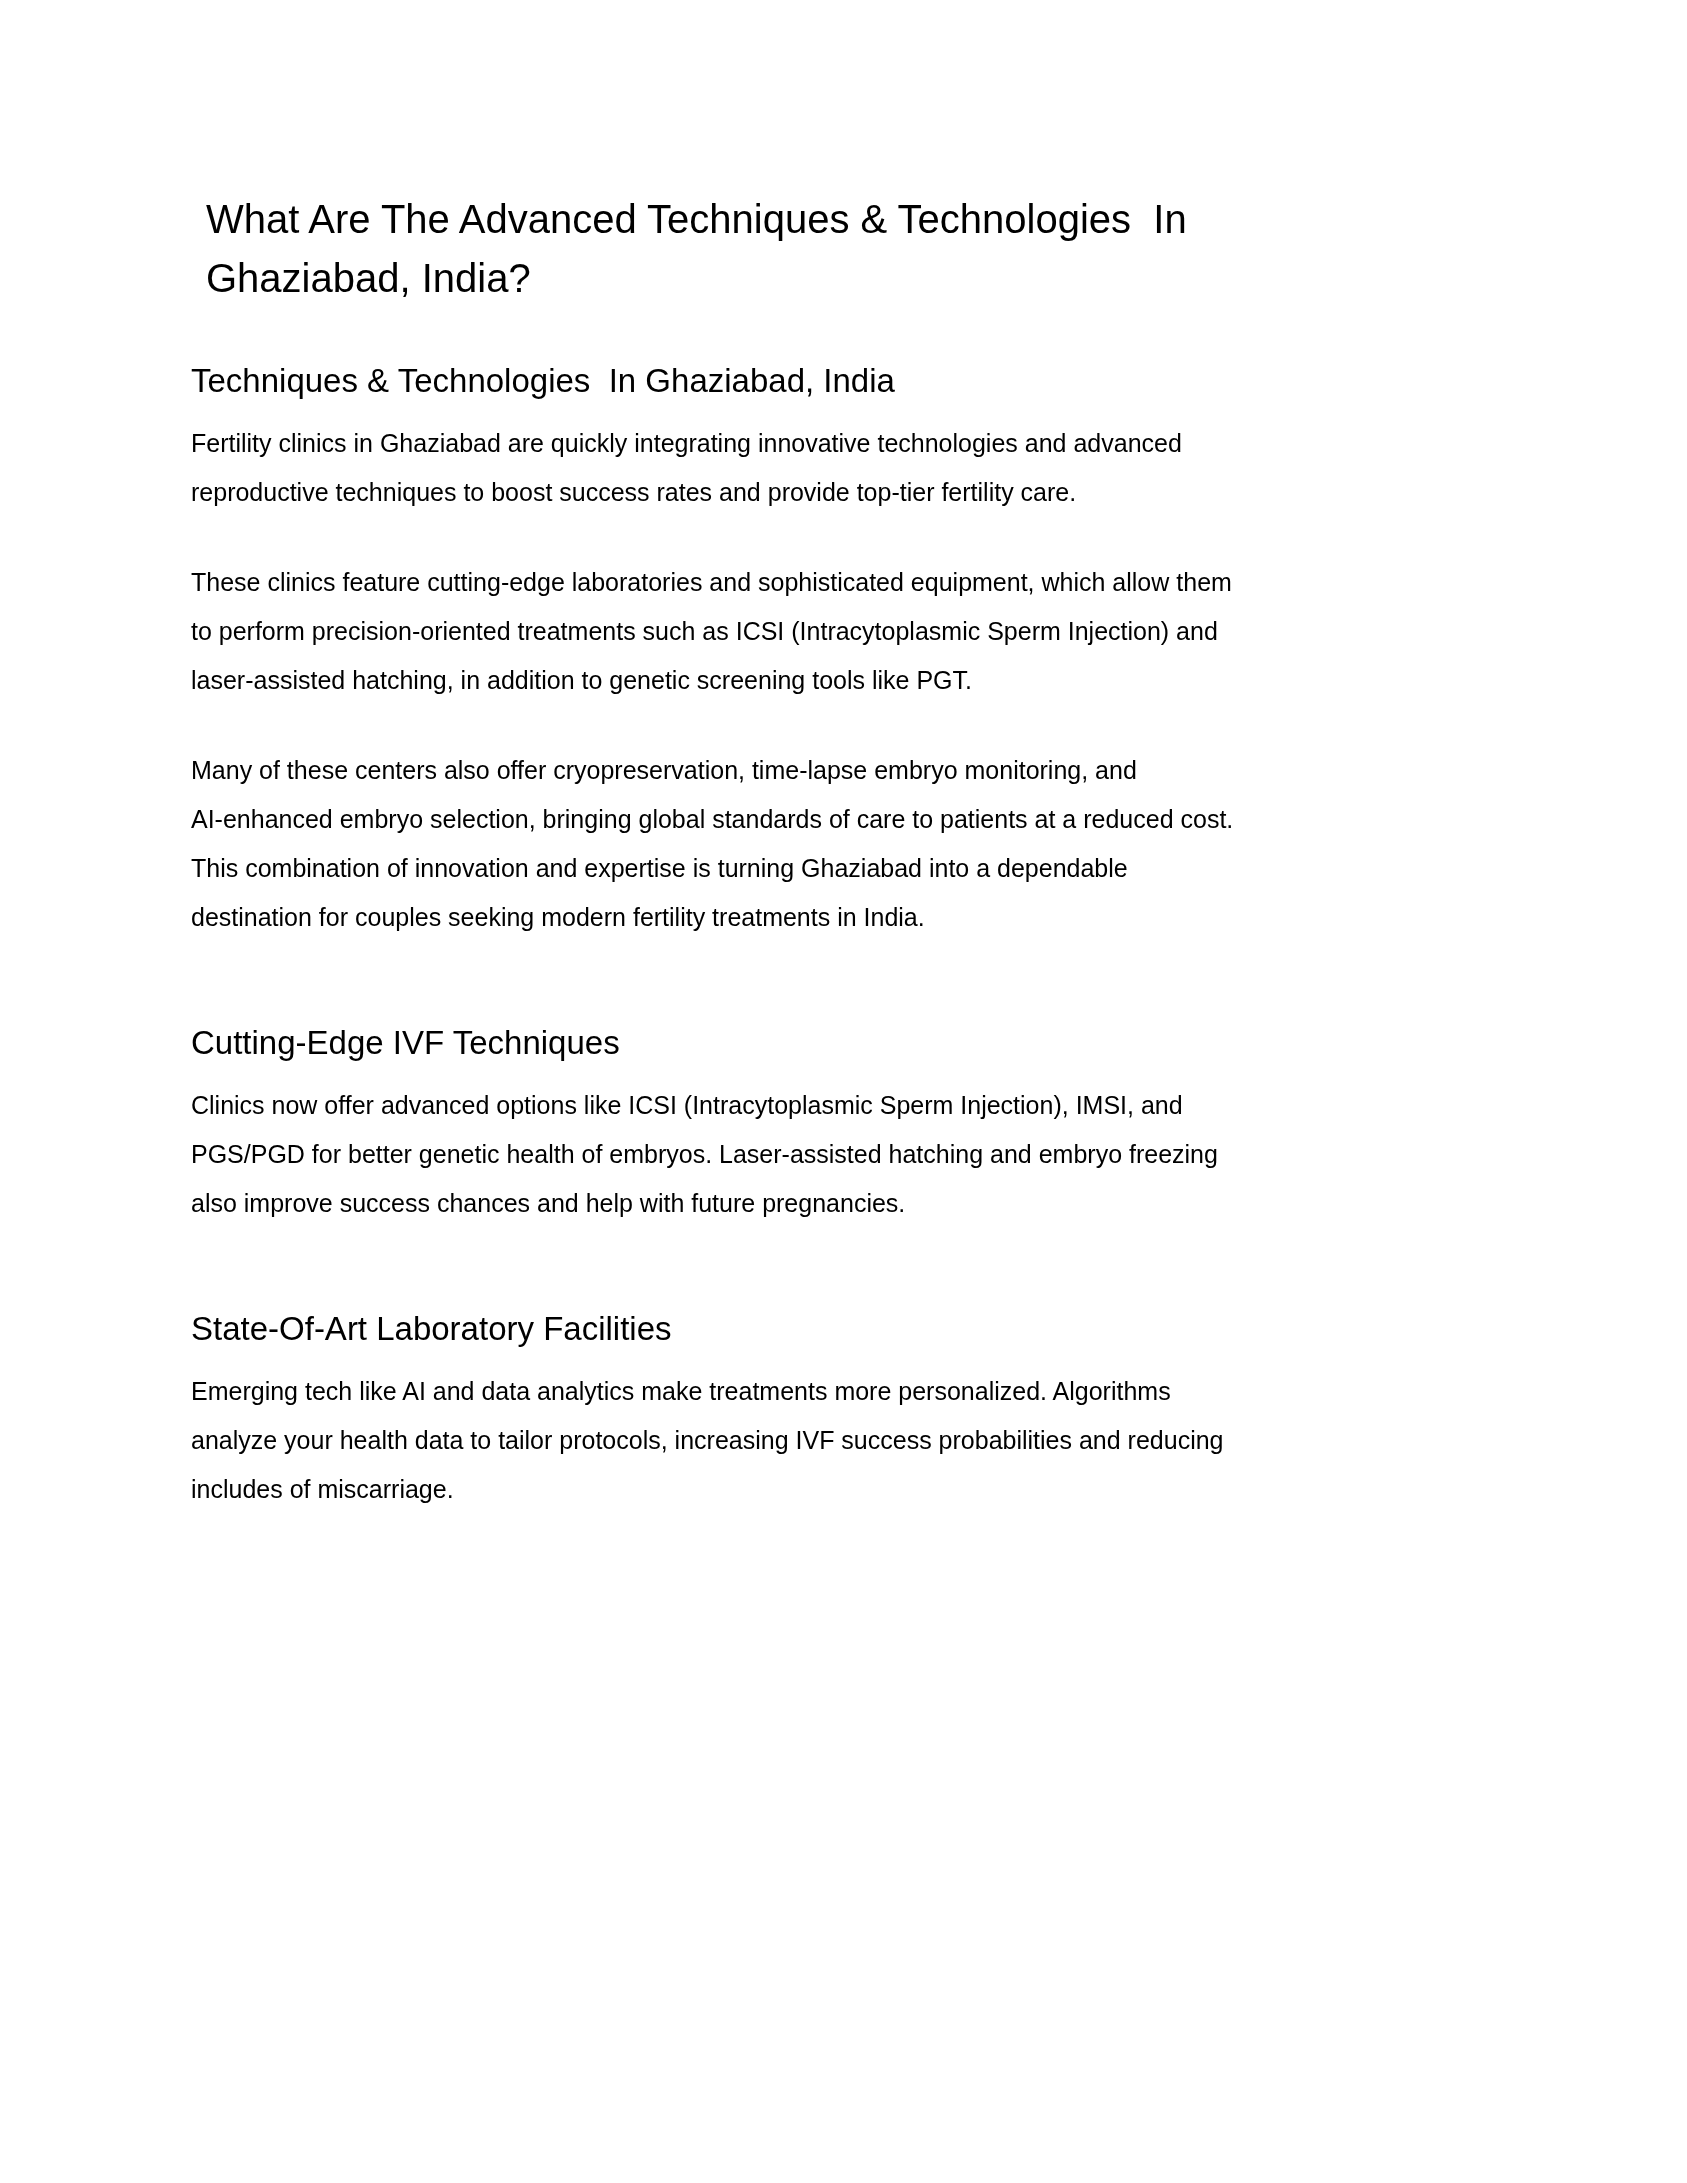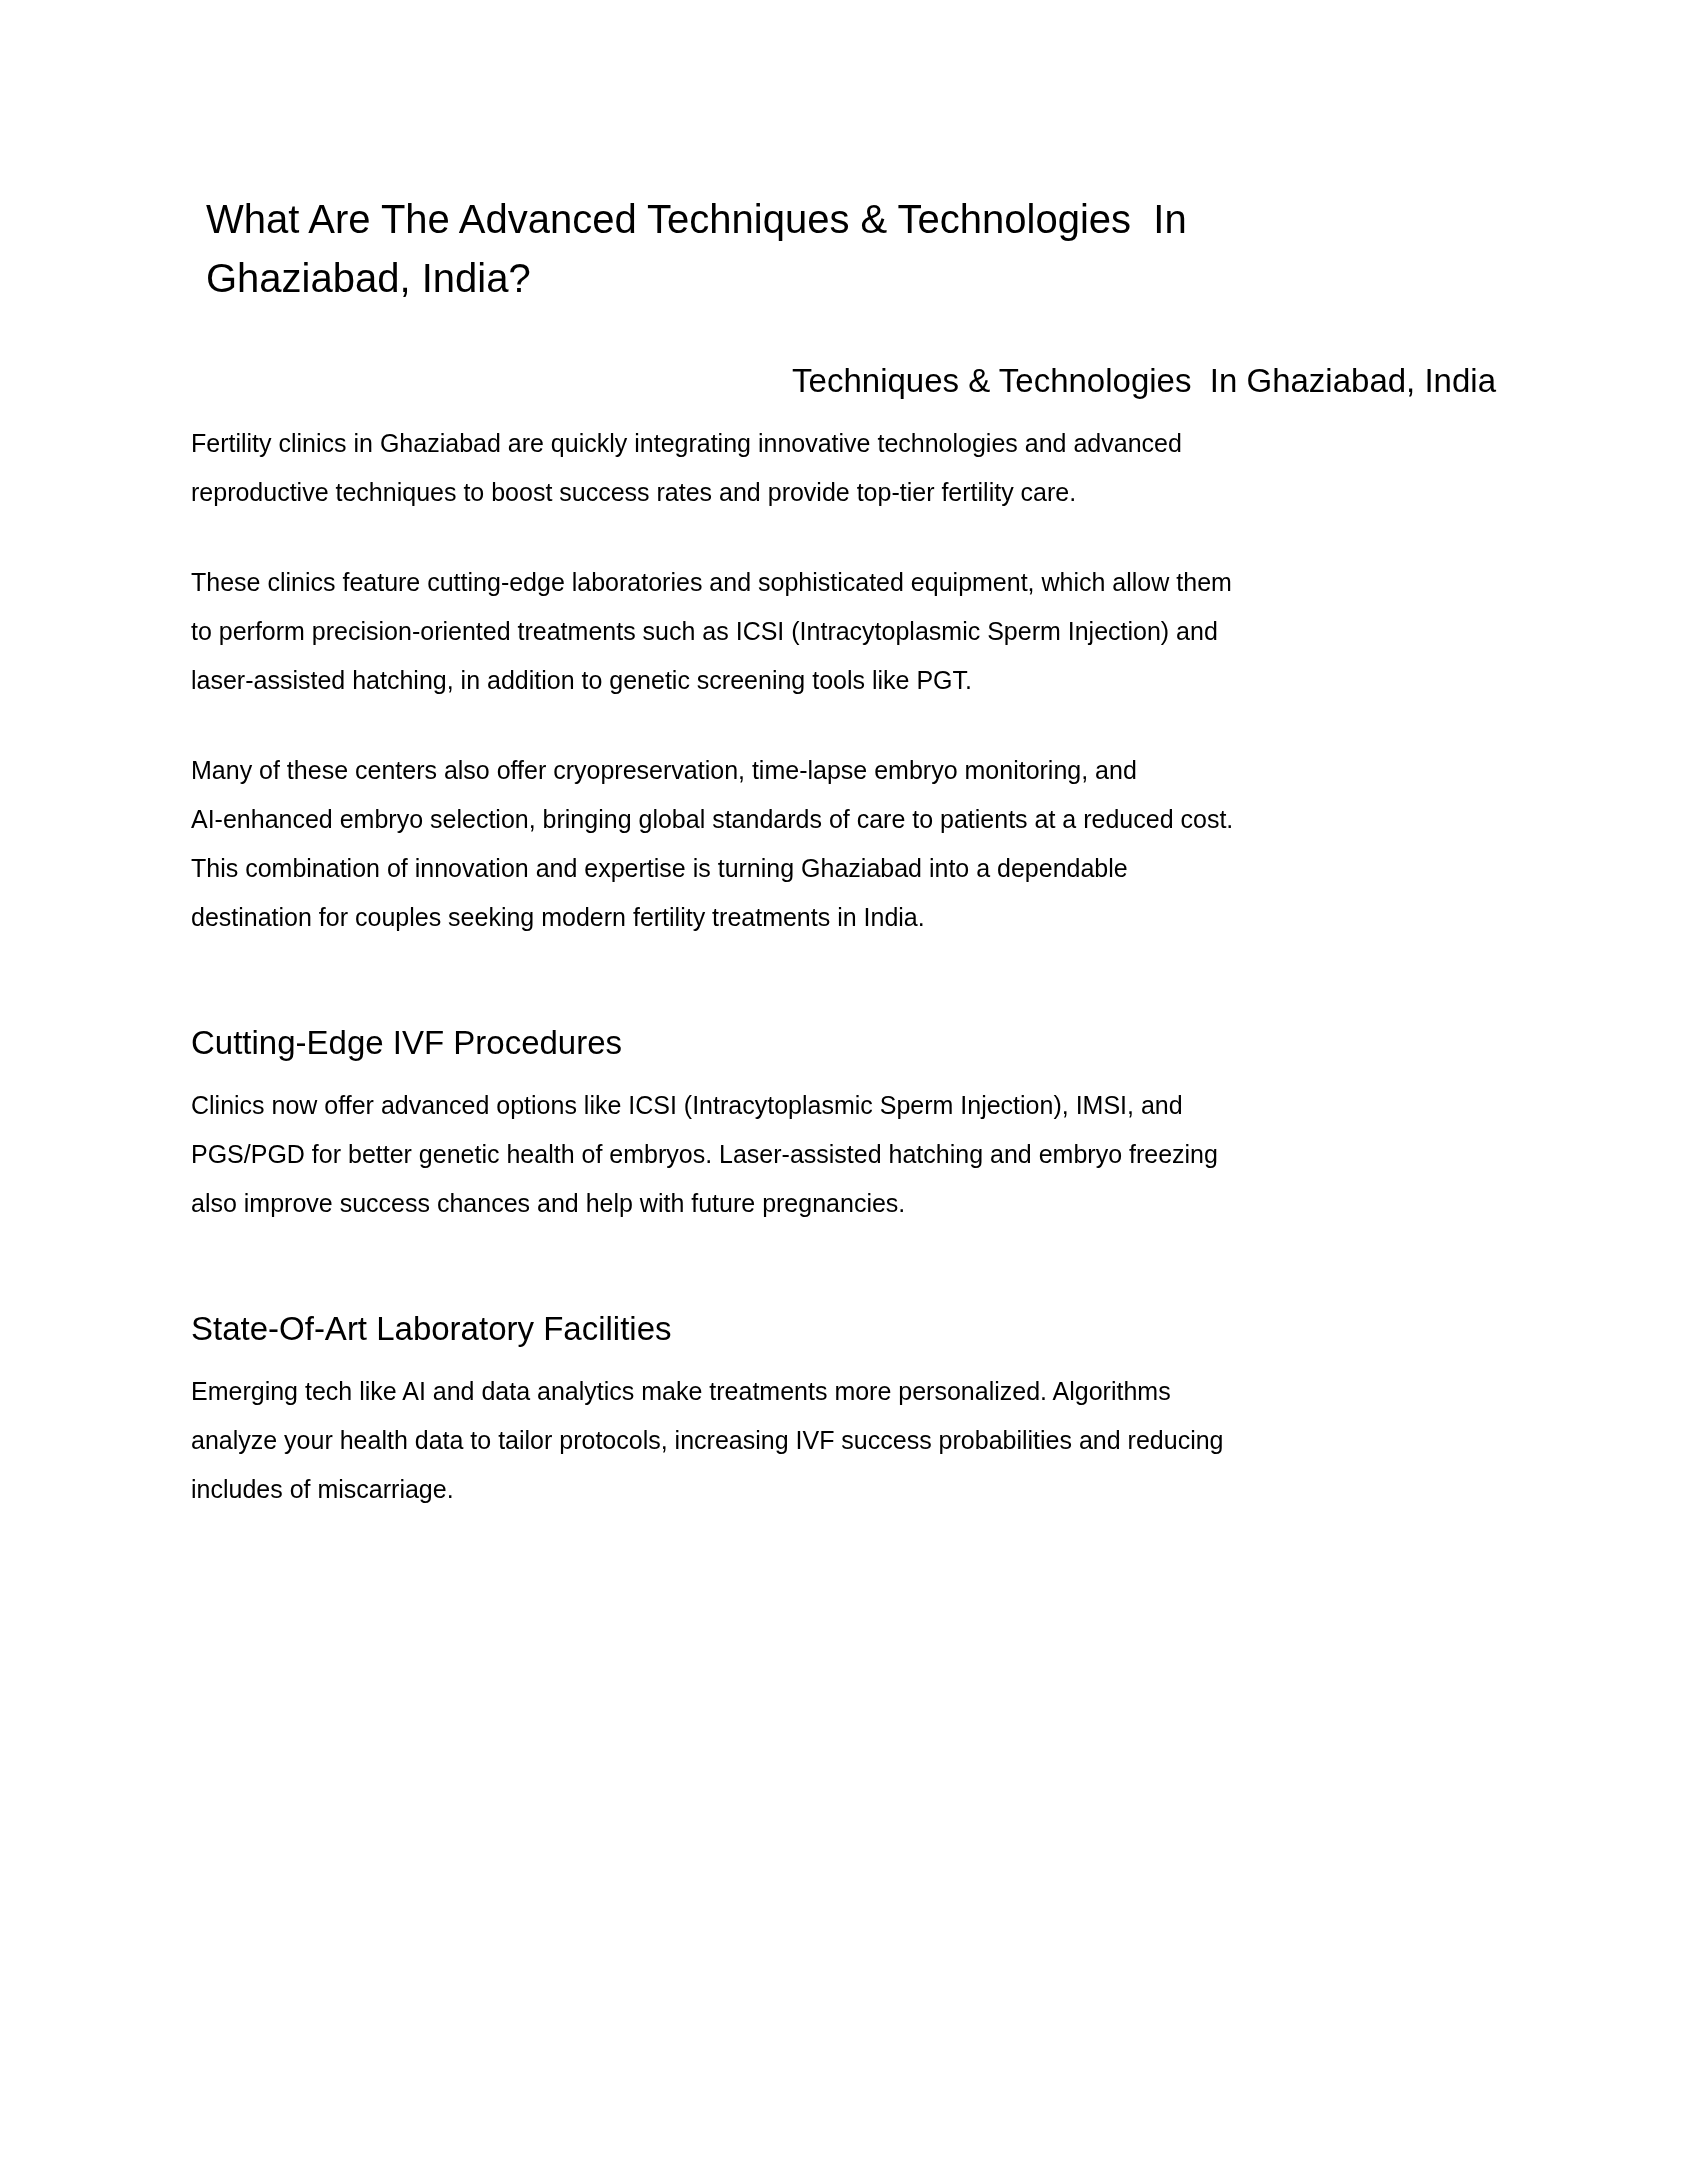--- a/index.html
+++ b/index.html
@@ -30,21 +30,20 @@
   }
   .section-heading {
     font-size: 33px;
     line-height: 43px;
     font-weight: 400;
     margin: 79px 0 17px 0;
     white-space: pre-wrap;
   }
   .section-heading.first-section {
     margin-top: 51px;
-    text-align: right;
   }
   .doc-paragraph {
     font-size: 25px;
     line-height: 49px;
     font-weight: 400;
     margin: 0 0 41px 0;
     white-space: pre-wrap;
   }
 </style>
 </head>
@@ -59,21 +58,21 @@
   <p class="doc-paragraph">Fertility clinics in Ghaziabad are quickly integrating innovative technologies and advanced
 reproductive techniques to boost success rates and provide top-tier fertility care.</p>
   <p class="doc-paragraph">These clinics feature cutting-edge laboratories and sophisticated equipment, which allow them
 to perform precision-oriented treatments such as ICSI (Intracytoplasmic Sperm Injection) and
 laser-assisted hatching, in addition to genetic screening tools like PGT.</p>
   <p class="doc-paragraph">Many of these centers also offer cryopreservation, time-lapse embryo monitoring, and
 AI-enhanced embryo selection, bringing global standards of care to patients at a reduced cost.
 This combination of innovation and expertise is turning Ghaziabad into a dependable
 destination for couples seeking modern fertility treatments in India.</p>
 
-  <h2 class="section-heading">Cutting-Edge IVF Procedures</h2>
+  <h2 class="section-heading">Cutting-Edge IVF Techniques</h2>
   <p class="doc-paragraph">Clinics now offer advanced options like ICSI (Intracytoplasmic Sperm Injection), IMSI, and
 PGS/PGD for better genetic health of embryos. Laser-assisted hatching and embryo freezing
 also improve success chances and help with future pregnancies.</p>
 
   <h2 class="section-heading">State-Of-Art Laboratory Facilities</h2>
 
   <p class="doc-paragraph">Emerging tech like AI and data analytics make treatments more personalized. Algorithms
 analyze your health data to tailor protocols, increasing IVF success probabilities and reducing
 includes of miscarriage.</p>
 

